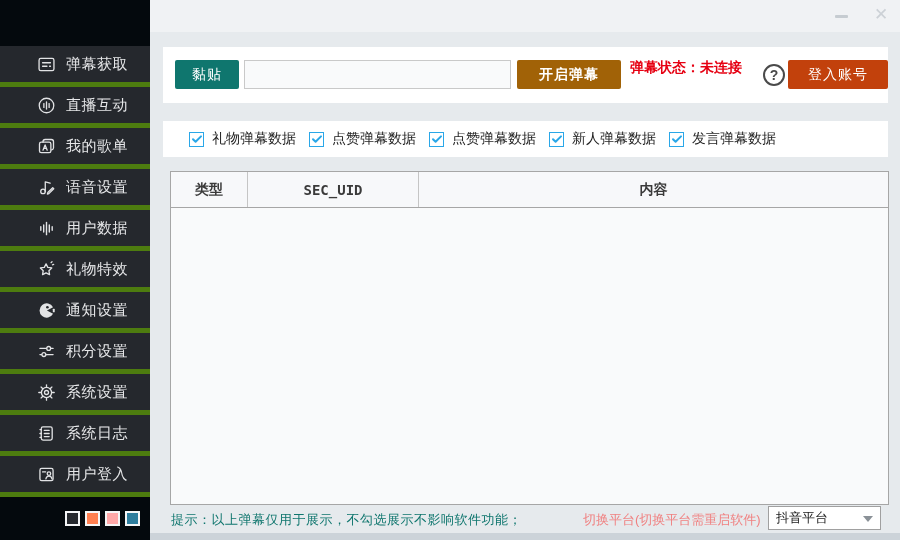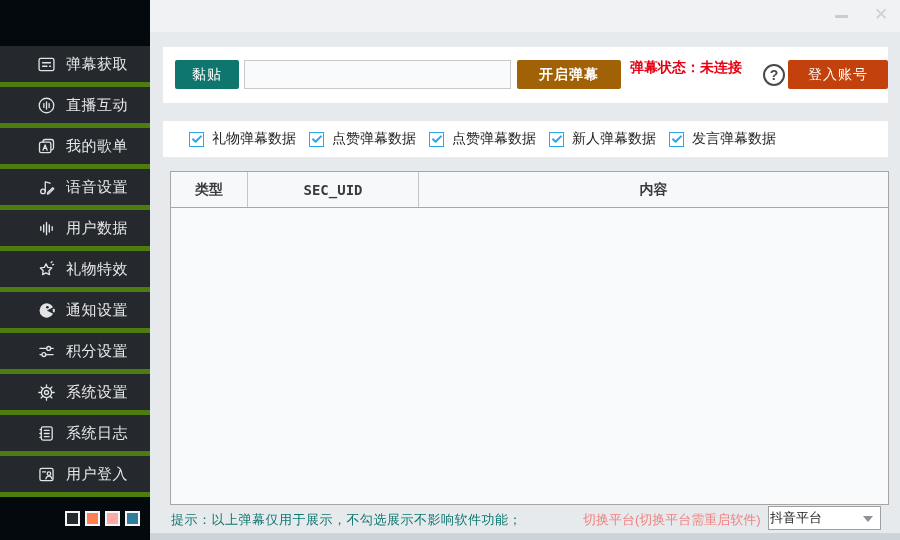--- a/index.html
+++ b/index.html
@@ -51,21 +51,21 @@
   .grid { position:absolute; left:20px; top:171px; width:719px; height:334px; border:1px solid #a6a6a6; background:#f9fafb; }
   .grid-header { display:flex; height:36px; background:#f7f8fa; border-bottom:1px solid #a6a6a6; }
   .gh-cell { display:flex; align-items:center; justify-content:center; font-size:14px; font-weight:bold; color:#3a3a3a; border-right:1px solid #c5c5c5; }
   .gh-cell:last-child { border-right:none; }
   .gh-c0 { width:77px; } .gh-c1 { width:149px; } .gh-c2 { width:171px; } .gh-c3 { flex:1; }
   .mono { font-family:"DejaVu Sans Mono","Liberation Mono",monospace; }
   .grid-body { height:297px; }
 
   .hint { position:absolute; left:21px; top:511px; font-size:13px; color:#0f766e; letter-spacing:.5px; }
   .switch-platform { position:absolute; left:433px; top:511px; font-size:13px; color:#f08080; cursor:pointer; white-space:nowrap; }
-  .platform-select { position:absolute; left:618px; top:506px; width:113px; height:24px; background:#fff; border:1px solid #a0a0a0; display:flex; align-items:center; padding-left:1px; font-size:13px; color:#222; cursor:pointer; }
+  .platform-select { position:absolute; left:618px; top:506px; width:113px; height:24px; background:#fff; border:1px solid #a0a0a0; display:flex; align-items:center; padding-left:7px; font-size:13px; color:#222; cursor:pointer; }
   .dd-arrow { position:absolute; right:7px; top:9px; width:0; height:0; border-left:5px solid transparent; border-right:5px solid transparent; border-top:6px solid #8a9197; }
 </style>
 </head>
 <body>
 
 <div class="app">
 
   <aside class="sidebar">
     <div class="sidebar-top"></div>
     <nav class="nav">

